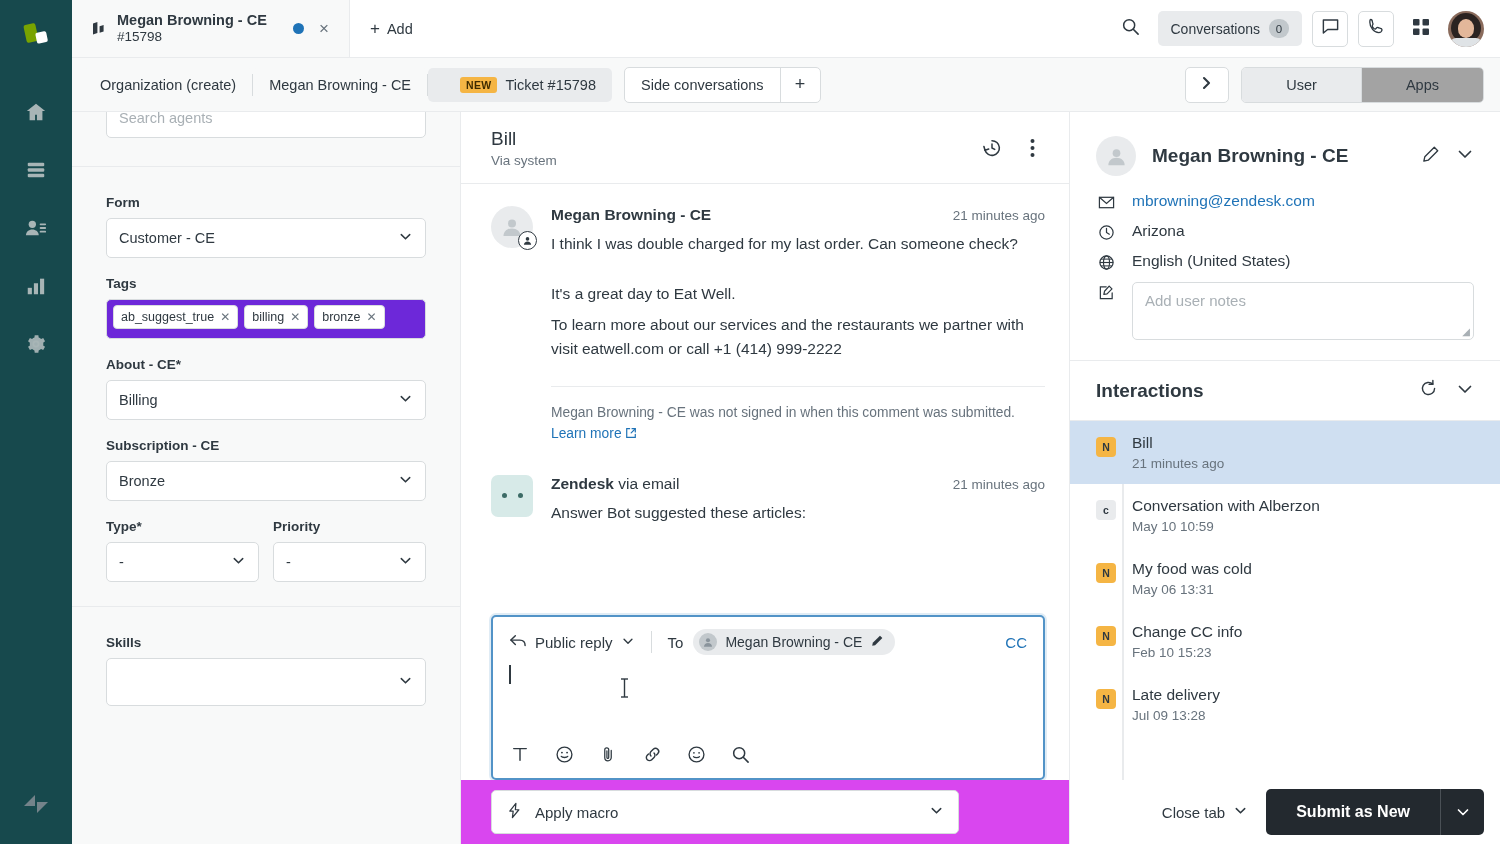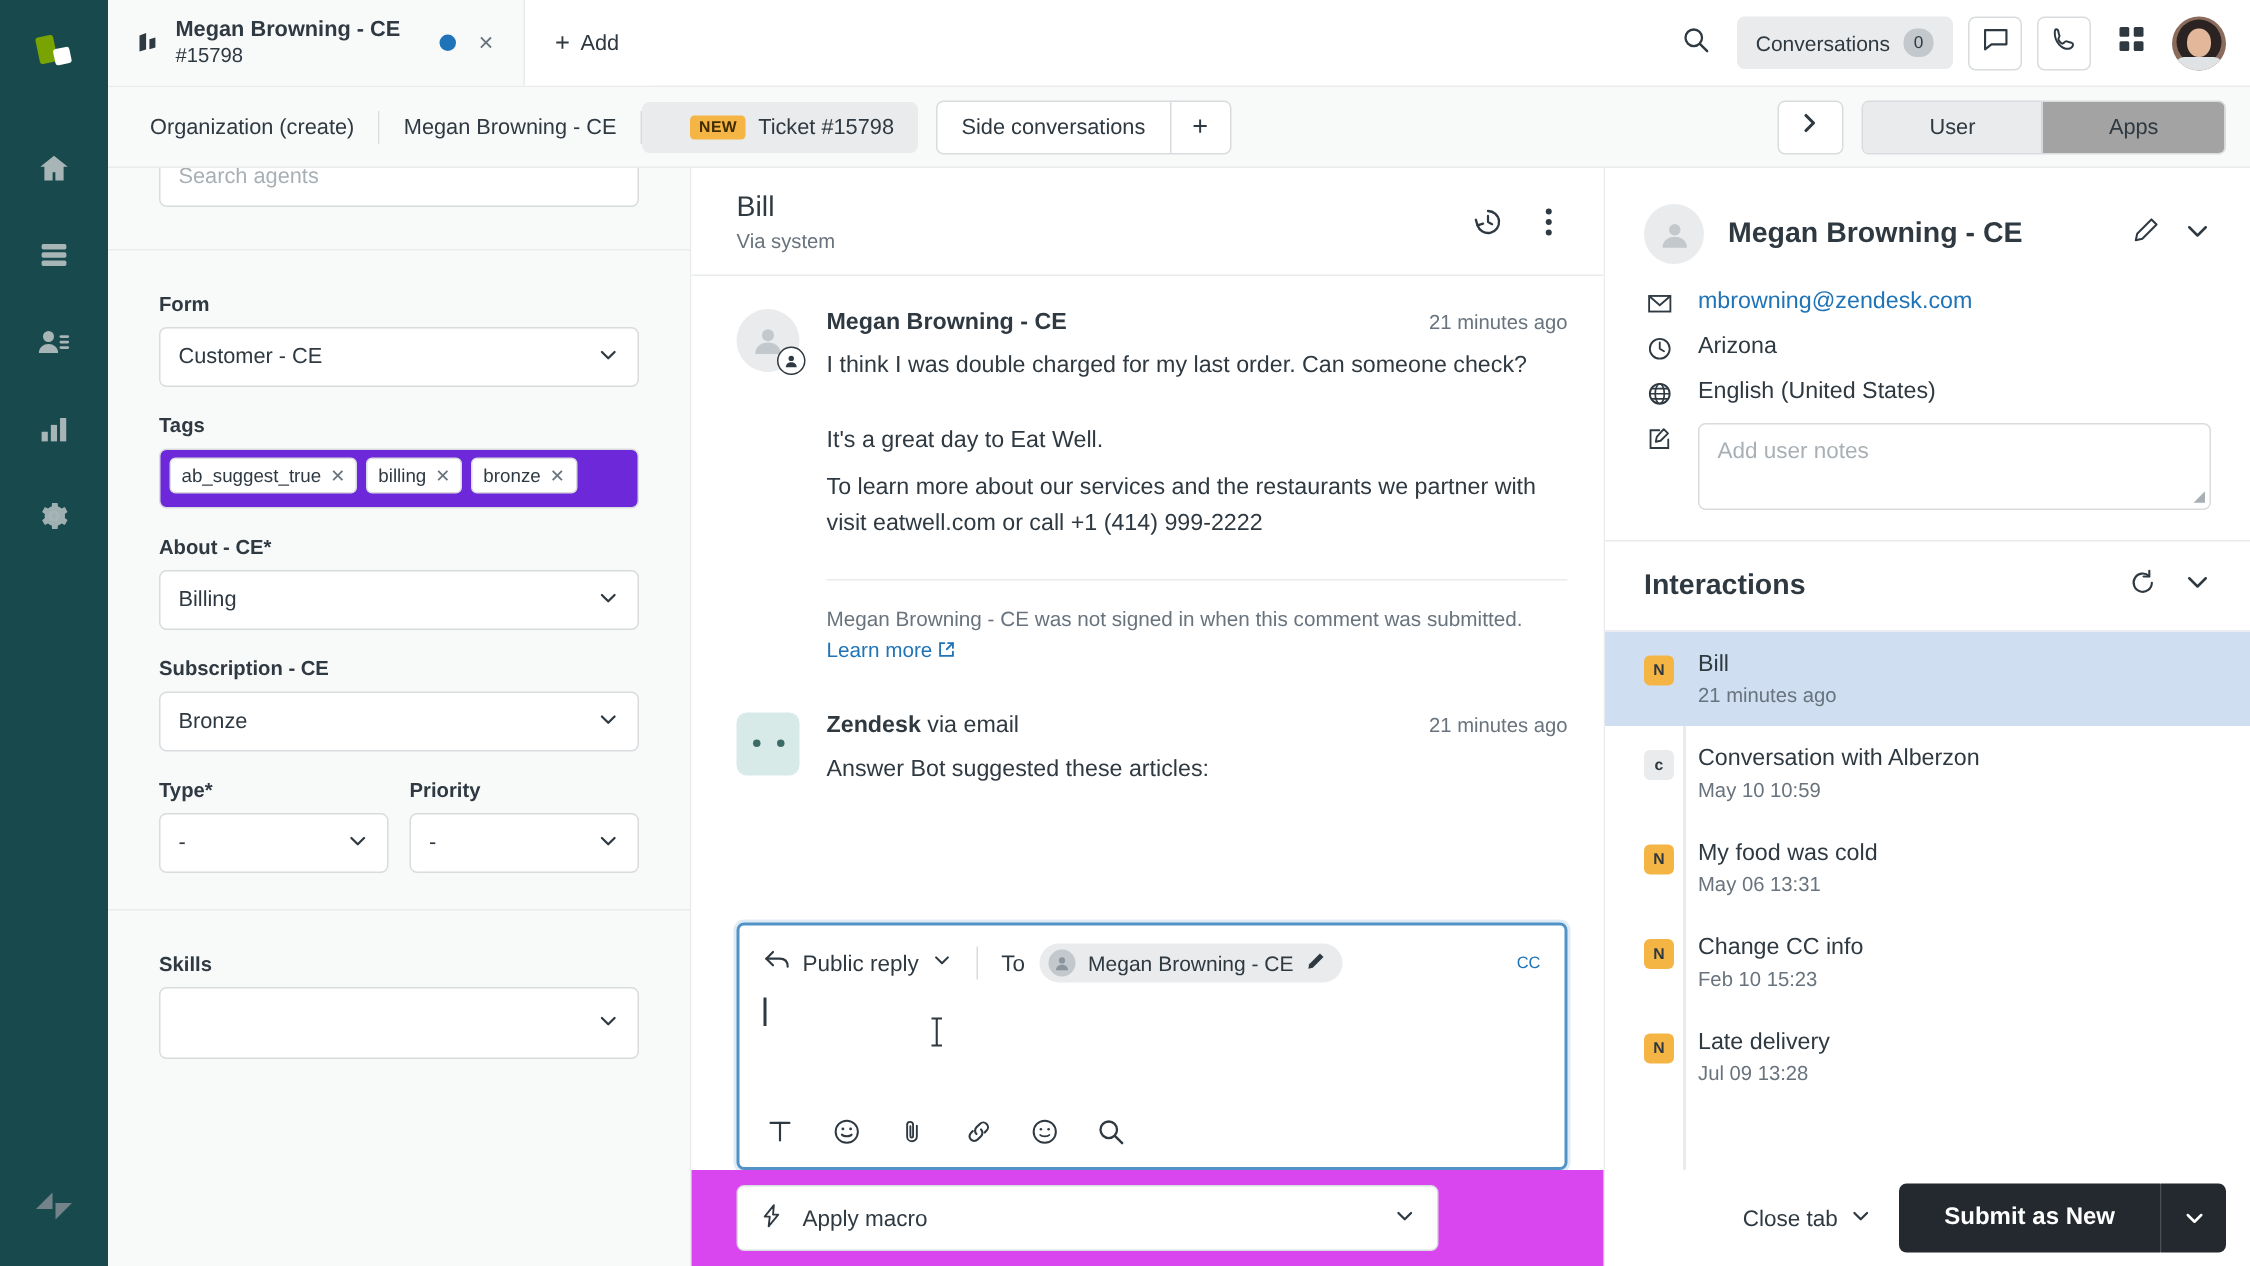--- a/index.html
+++ b/index.html
@@ -212,21 +212,21 @@
   }
   .comp-top { display: flex; align-items: center; gap: 0; padding: 12px 16px 0 16px; }
   .reply-type { display: flex; align-items: center; gap: 8px; font-size: 15px; color: #2f3941; cursor: pointer; }
   .comp-div { width: 1px; height: 22px; background: #d8dcde; margin: 0 16px; }
   .to-label { font-size: 15px; color: #2f3941; margin-right: 10px; }
   .to-pill {
     display: flex; align-items: center; gap: 8px; background: #e9ebed;
     border-radius: 14px; padding: 4px 11px 4px 6px; font-size: 14px; color: #2f3941; cursor: pointer;
   }
   .to-pill .mini-av { width: 18px; height: 18px; border-radius: 50%; background: #c2c8cc; display:flex; align-items:center; justify-content:center; }
-  .cc { margin-left: auto; font-size: 11px; color: #1f73b7; cursor: pointer; }
+  .cc { margin-left: auto; font-size: 15px; color: #1f73b7; cursor: pointer; }
   .comp-input { flex: 1 1 auto; position: relative; padding: 10px 16px; }
   .caret { width: 1.6px; height: 19px; background: #2f3941; display: inline-block; animation: blink 1.1s step-end infinite; }
   @keyframes blink { 50% { opacity: 0; } }
   .i-beam { position: absolute; left: 126px; top: 22px; }
   .comp-tools { display: flex; align-items: center; gap: 22px; padding: 0 16px 13px 16px; }
   .tool { cursor: pointer; display: flex; align-items: center; justify-content: center; width: 22px; height: 22px; }
 
   .bottombar {
     height: 64px; flex: 0 0 64px; display: flex; align-items: center;
     padding: 0 24px 0 30px; gap: 14px; background: #d946ef; text-align: right;

